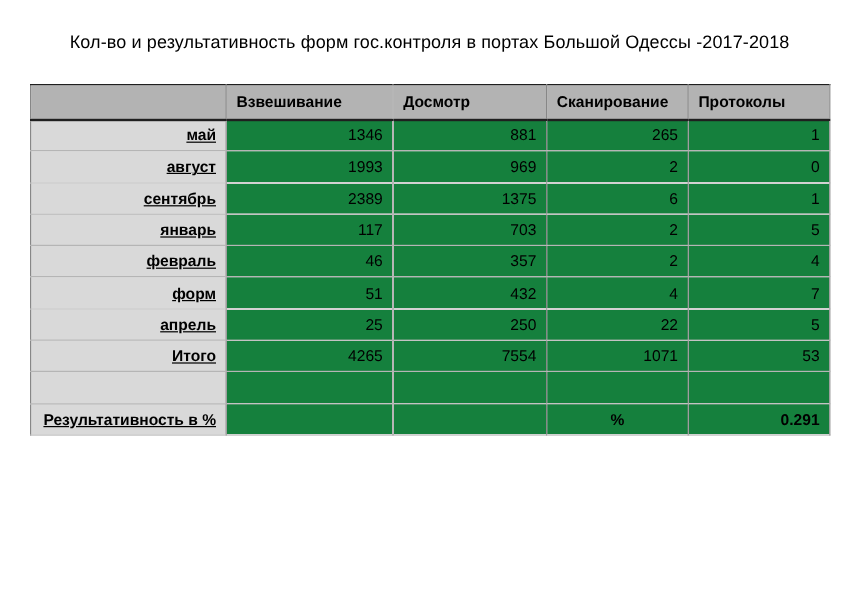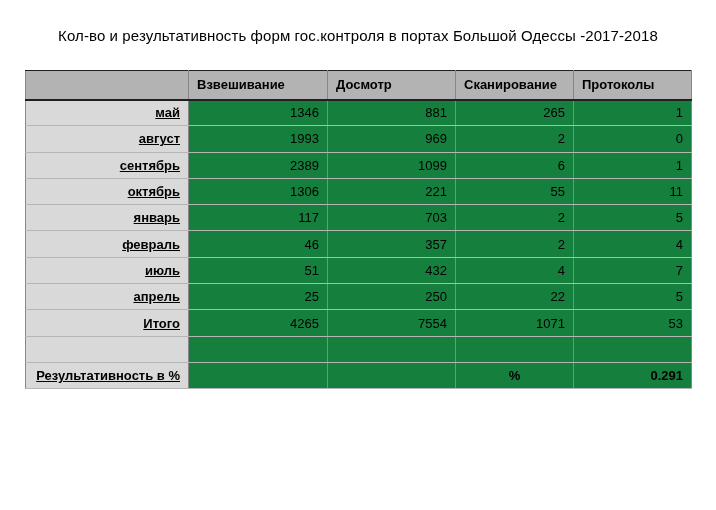--- a/index.html
+++ b/index.html
@@ -108,47 +108,40 @@
         <tr>
           <th>август</th>
           <td>1993</td>
           <td>969</td>
           <td>2</td>
           <td>0</td>
         </tr>
         <tr>
           <th>сентябрь</th>
           <td>2389</td>
-          <td>1099</td>
+          <td>1375</td>
           <td>6</td>
           <td>1</td>
-        </tr>
-        <tr>
-          <th>октябрь</th>
-          <td>1306</td>
-          <td>221</td>
-          <td>55</td>
-          <td>11</td>
         </tr>
         <tr>
           <th>январь</th>
           <td>117</td>
           <td>703</td>
           <td>2</td>
           <td>5</td>
         </tr>
         <tr>
           <th>февраль</th>
           <td>46</td>
           <td>357</td>
           <td>2</td>
           <td>4</td>
         </tr>
         <tr>
-          <th>июль</th>
+          <th>форм</th>
           <td>51</td>
           <td>432</td>
           <td>4</td>
           <td>7</td>
         </tr>
         <tr>
           <th>апрель</th>
           <td>25</td>
           <td>250</td>
           <td>22</td>

